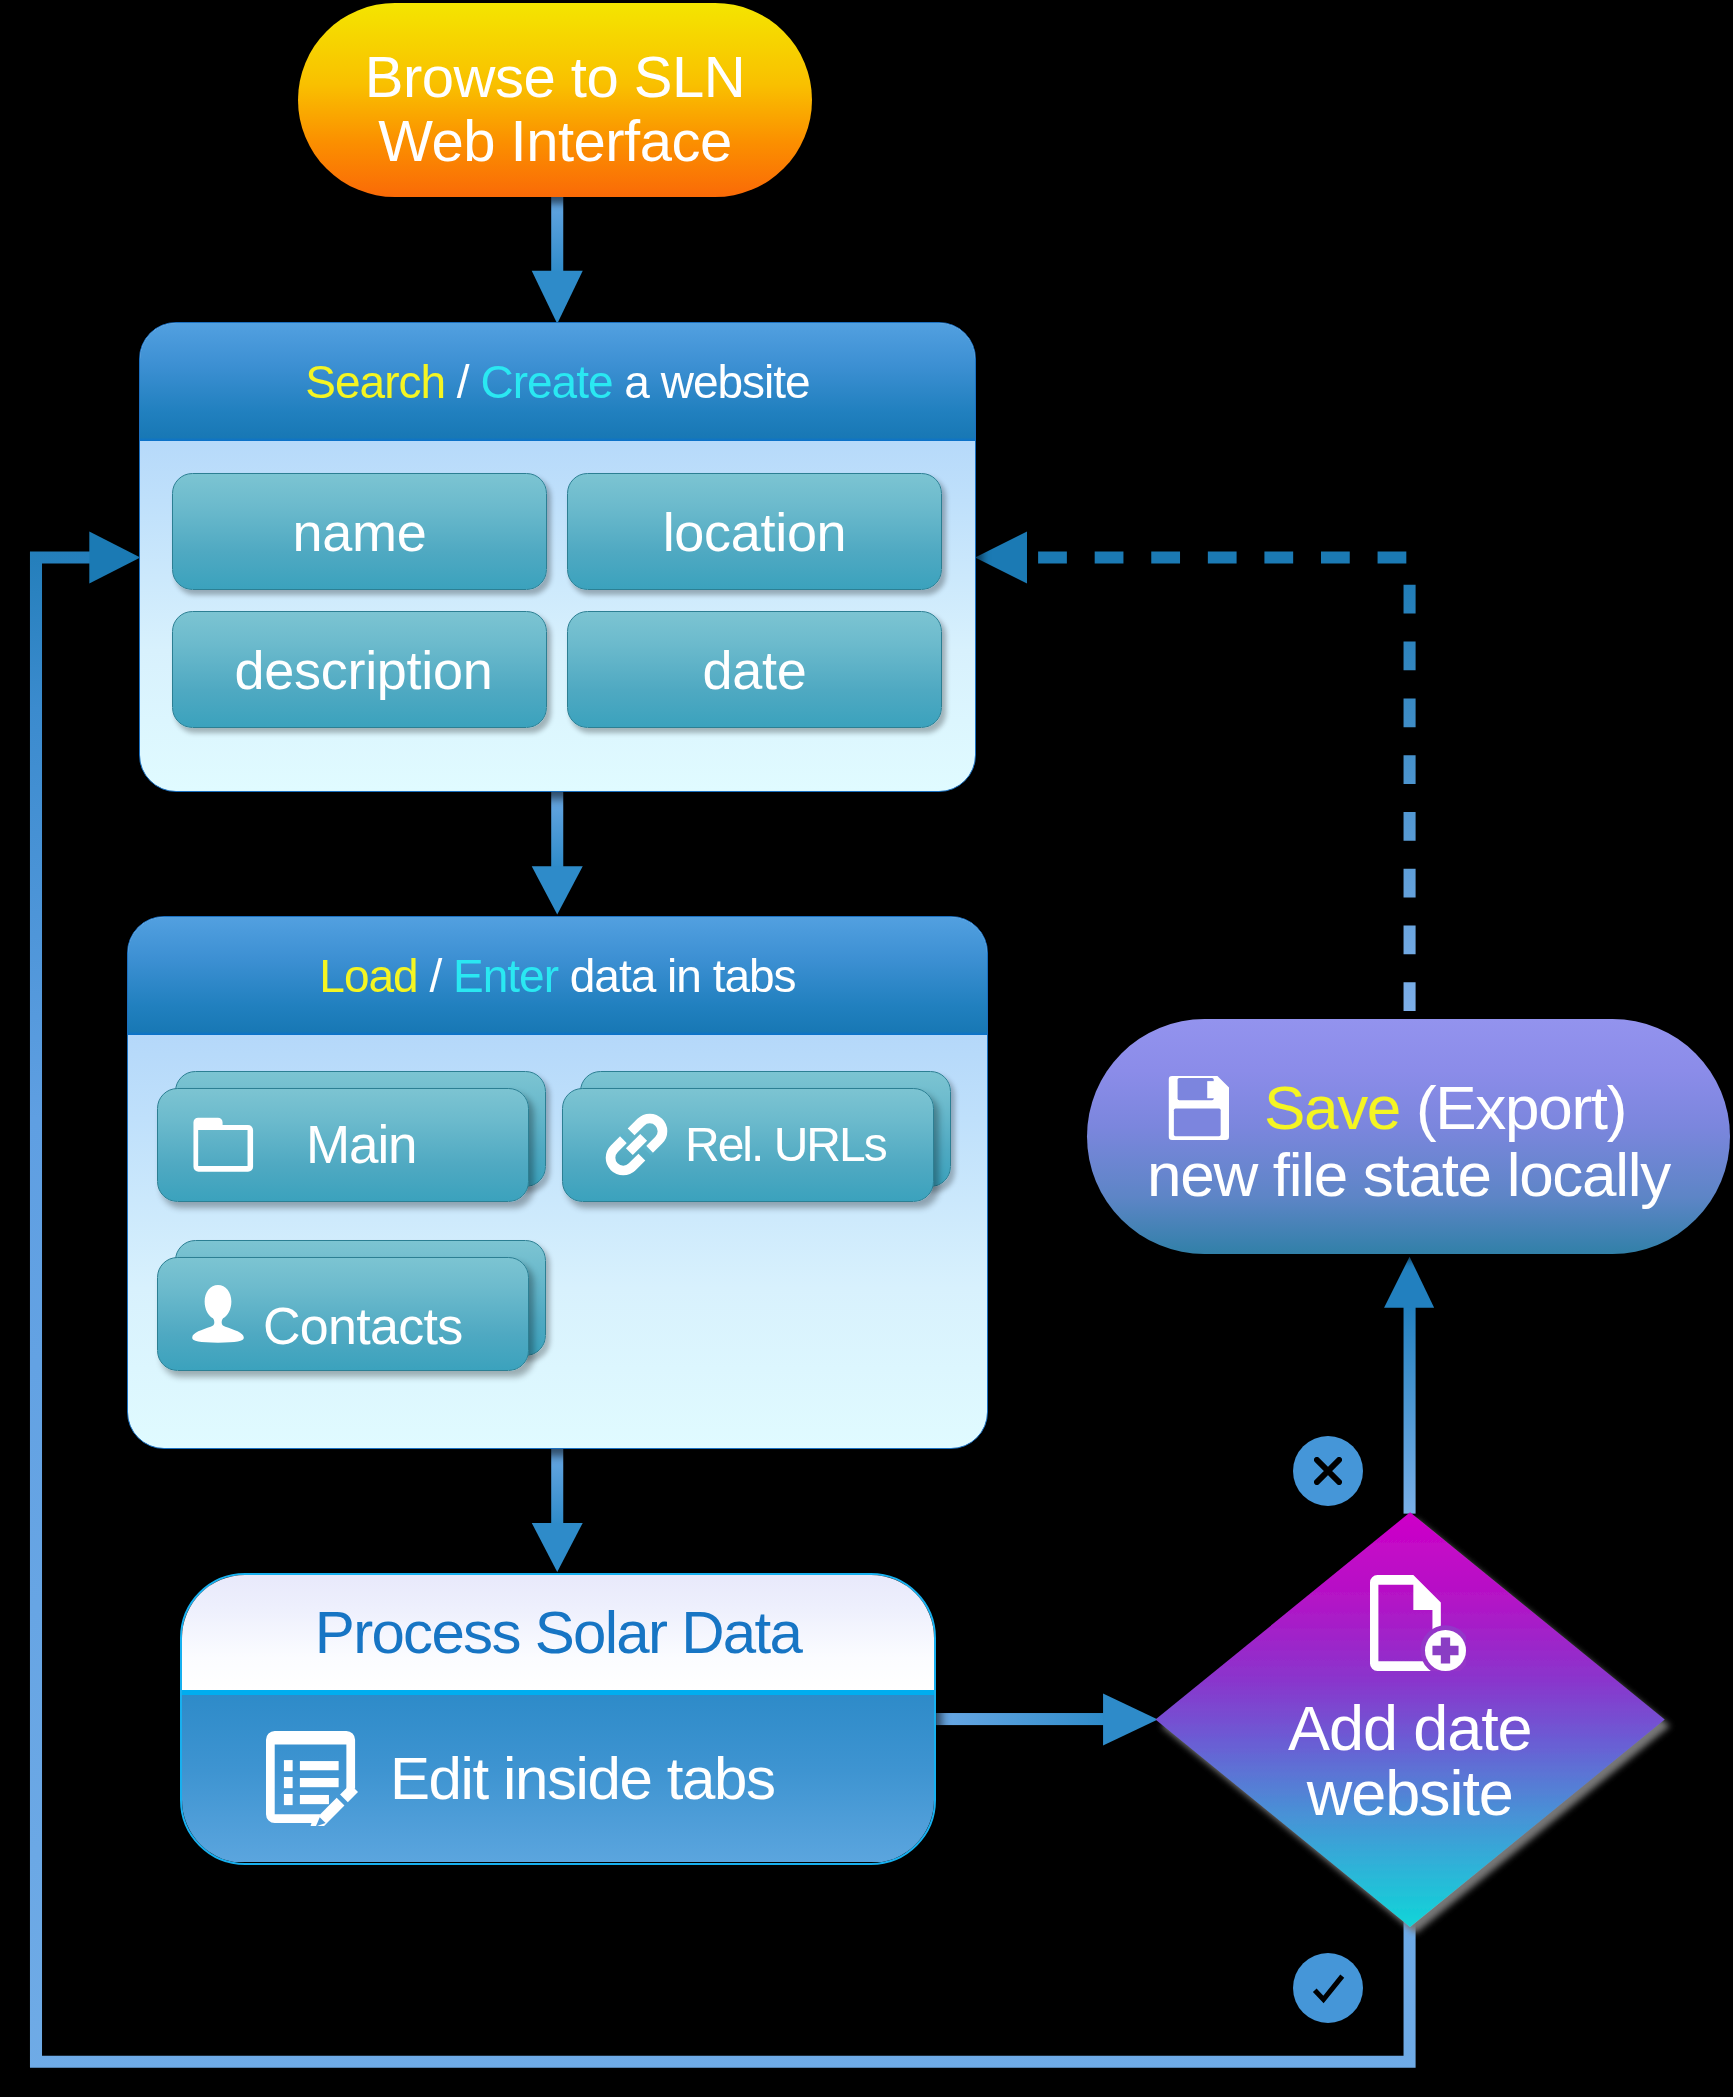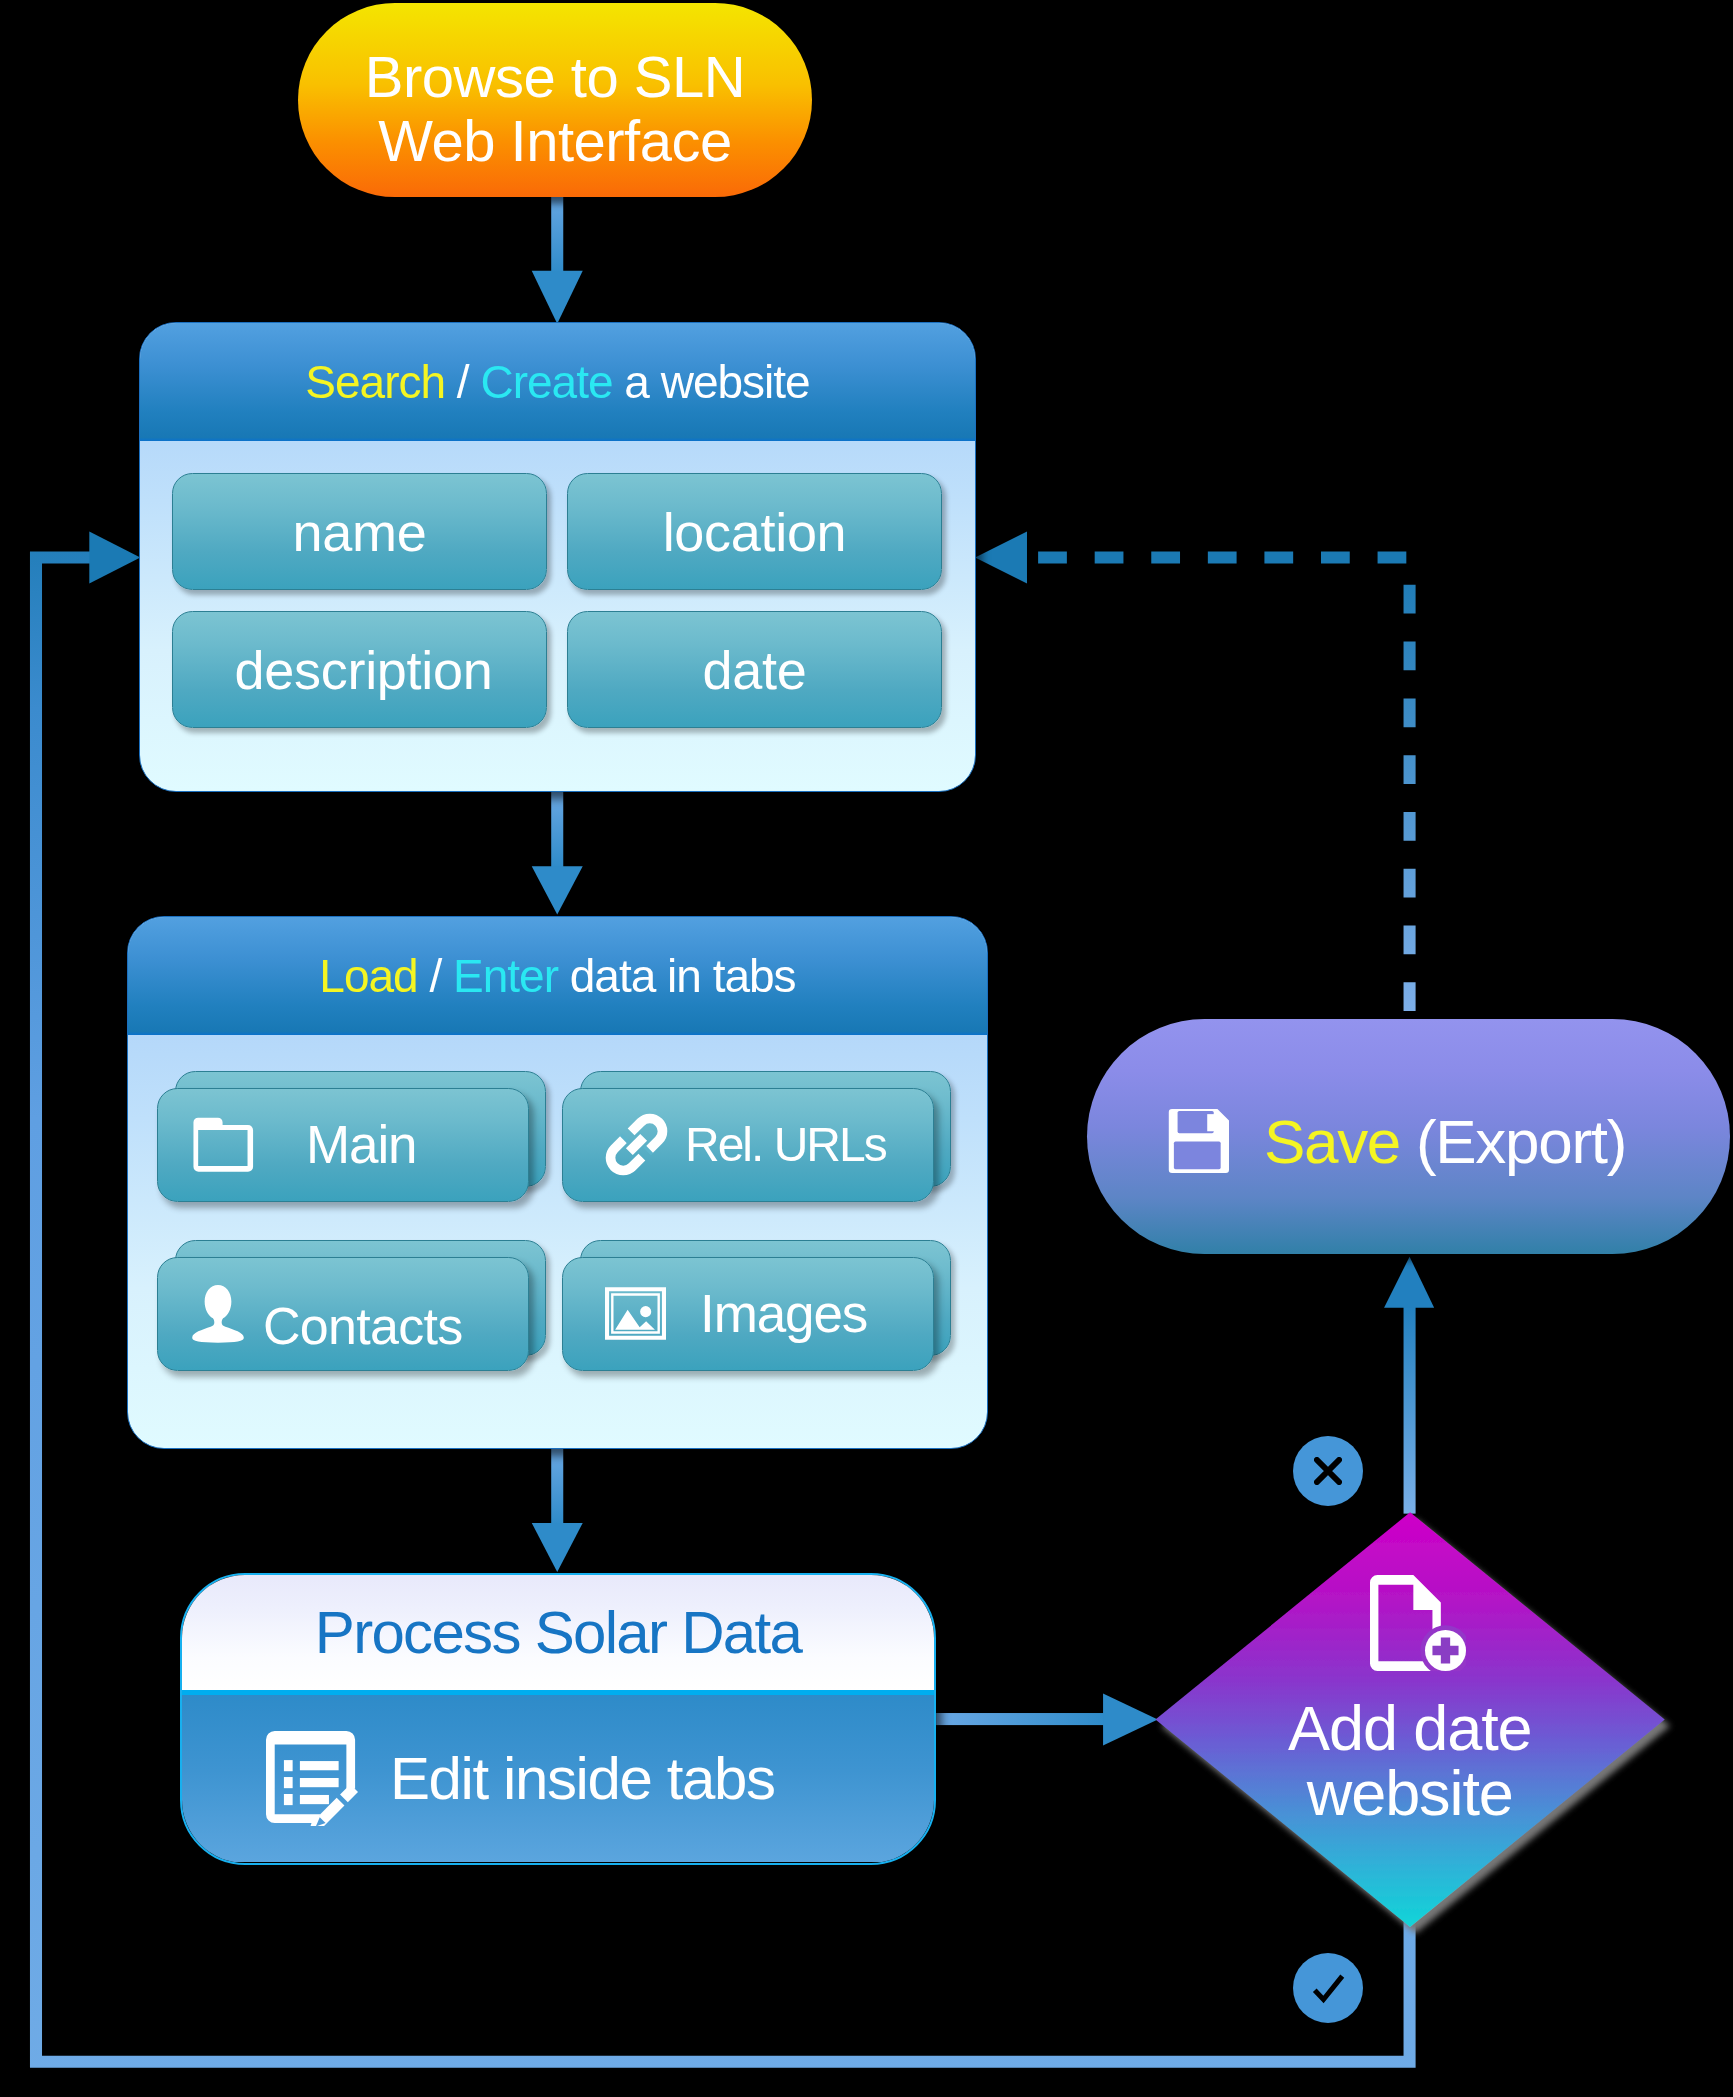--- a/index.html
+++ b/index.html
@@ -222,34 +222,20 @@
       <div class="front" style="left:0;top:16.7px;width:372px;height:114px;">
         <span class="ic" style="width:105px;padding-left:33px;">
           <svg width="54" height="59" viewBox="0 0 58 64" aria-hidden="true">
               <path fill="#fff" d="M29 1 C20.6 1 14.5 9 14.5 19 C14.5 27.5 18.5 34.8 23.5 37.2 C24.6 38.6 25 40.3 25 42 C25 44.2 23.6 45.4 21 46.4 C12 49.6 1 52.6 1 58.3 C1 62 9 63.6 29 63.6 C49 63.6 57 62 57 58.3 C57 52.6 46 49.6 37 46.4 C34.4 45.4 33 44.2 33 42 C33 40.3 33.4 38.6 34.5 37.2 C39.5 34.8 43.5 27.5 43.5 19 C43.5 9 37.4 1 29 1 z"></path>
             </svg>
         </span>
         <span class="lb" style="font-size:52px;letter-spacing:-0.7px;margin-top:25px;">Contacts</span>
       </div>
     </div>
 
-    <div class="tabcard" style="left:434px;top:323px;width:390px;height:134px;">
-      <div class="back" style="left:17.6px;top:0;width:371px;height:116px;"></div>
-      <div class="front" style="left:0;top:16.7px;width:372px;height:114px;">
-        <span class="ic" style="width:137px;padding-left:42px;">
-          <svg width="61" height="53" viewBox="0 0 66 57" aria-hidden="true">
-  <path fill="#fff" fill-rule="evenodd" d="M0 0 h66 v57 h-66 z M4.4 4.4 h57.2 v48.2 h-57.2 z"></path>
-  <path fill="#fff" fill-rule="evenodd" d="M6.6 6.6 h52.8 v43.8 h-52.8 z M9.2 9.2 h47.6 v38.6 h-47.6 z"></path>
-  <path d="M11 46 L24.5 24.5 L37.5 43.5 L44.5 37 L54 46 z" fill="#fff"></path>
-  <circle cx="44" cy="26.5" r="6" fill="#fff"></circle>
-</svg>
-        </span>
-        <span class="lb">Images</span>
-      </div>
-    </div>
   </div>
 
   <div class="abs" id="procbox">
     <div class="top">Process Solar Data</div>
     <div class="sep"></div>
     <div class="bot">
       <span style="display:flex;align-items:center;justify-content:flex-start;width:208px;padding-left:84px;box-sizing:border-box;">
         <svg width="92" height="95" viewBox="0 0 95 98" aria-hidden="true">
   <path fill="#fff" fill-rule="evenodd" d="M0 9 a9 9 0 0 1 9 -9 h74 a9 9 0 0 1 9 9 v50.5 l-9 -0.5 v-45 h-74 v72 h47 l-4.5 9 h-42.5 a9 9 0 0 1 -9 -9 z"></path>
   <g fill="#fff">
@@ -277,20 +263,21 @@
         <svg width="63" height="64" viewBox="0 0 68 69" aria-hidden="true">
   <path d="M3 3.5 a3.5 3.5 0 0 1 3.5 -3.5 h49 L68 12.5 v53 a3.5 3.5 0 0 1 -3.5 3.5 h-58 a3.5 3.5 0 0 1 -3.5 -3.5 z" fill="#fff"></path>
   <rect x="12.5" y="2" width="39" height="24" rx="1.8" fill="#7c85de"></rect>
   <rect x="44.5" y="5.5" width="9" height="18.5" fill="#fff"></rect>
   <rect x="8.5" y="35" width="50.5" height="30" rx="1.8" fill="#7c85de"></rect>
 </svg>
       </span>
       <span class="y">Save</span>
         <span> (Export)</span>
     </div>
+    <div>new file state locally</div>
   </div>
 
   <div class="abs" id="diamond">
     <svg width="543" height="448" viewBox="-10 -10 585 483" style="overflow:visible;">
       <defs>
         <linearGradient id="gDia" x1="0" y1="0" x2="0" y2="1">
           <stop offset="0" stop-color="#ce00c8"></stop>
             <stop offset="0.20" stop-color="#b512c6"></stop>
           <stop offset="0.40" stop-color="#8b34cc"></stop>
             <stop offset="0.55" stop-color="#6b5cd4"></stop>

